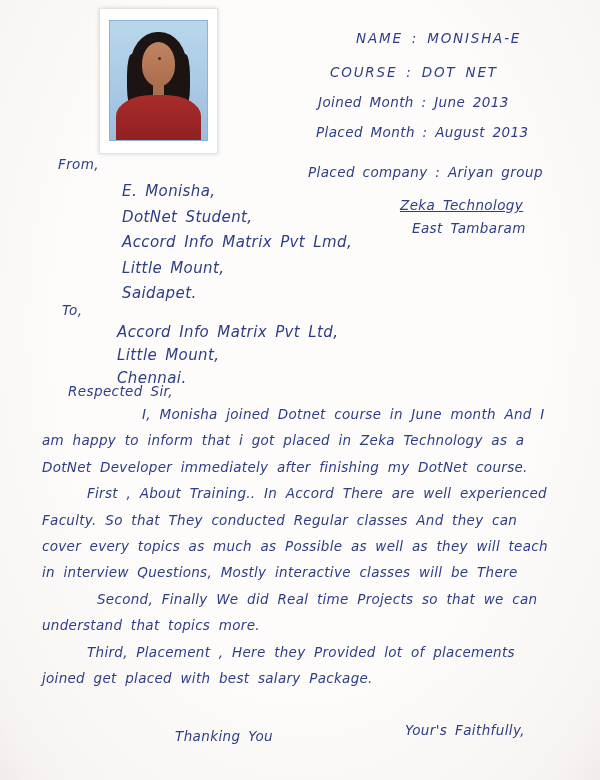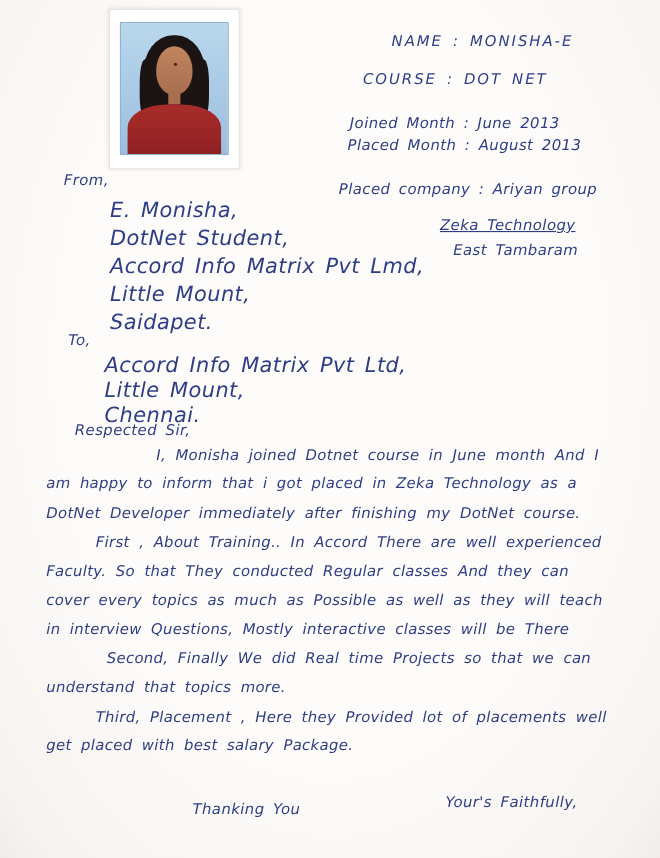--- a/index.html
+++ b/index.html
@@ -43,34 +43,34 @@
   .neck { position:absolute; top:52%; left:44%; width:12%; height:10%; background:#a96e4e; }
   .torso {
     position:absolute; bottom:-4%; left:6%; width:88%; height:42%;
     background:linear-gradient(180deg,#a82c2a 0%, #8e1f22 100%);
     border-radius:42% 42% 6% 6%;
   }
 
   
   #name-line        { left:356px; top:30px; }
   #course-line      { left:330px; top:64px; }
-  #joined-line      { left:318px; top:104px; }
+  #joined-line      { left:318px; top:94px; }
   #placed-month-line{ left:316px; top:124px; }
   #placed-company-line  { left:308px; top:164px;text-align:right; }
   #placed-company-line2 { left:400px; top:197px;text-decoration:underline; }
   #placed-company-line3 { left:412px; top:220px; }
 
   
   #from-label { left:58px; top:156px; }
   .from-lines { position:absolute; left:100px; top:179px; }
   .from-lines .bline { height:25.6px; line-height:25.6px; }
   #to-label { left:62px; top:302px; }
   .to-lines { position:absolute; left:95px; top:321px; }
   .to-lines .bline { height:23px; line-height:23px; }
-  .bline { font-size:19px; letter-spacing:.4px; word-spacing:3px; white-space:nowrap; }
+  .bline { font-size:15px; letter-spacing:.4px; word-spacing:3px; white-space:nowrap;margin-left:22px; }
   #salutation { left:68px; top:383px; }
 
   
   .body-text {
     position:absolute; left:42px; top:401px; width:510px;
     font-size:13.5px; line-height:26.4px;
     letter-spacing:.3px; word-spacing:4px;
     text-align:left;
   }
   .body-text p { margin:0; }
@@ -121,18 +121,18 @@
   <div class="bline">Little Mount,</div>
   <div class="bline">Chennai.</div>
 </div>
 
 <div class="line" id="salutation">Respected Sir,</div>
 
 <div class="body-text">
   <p class="indent-lg">I, Monisha joined Dotnet course in June month And I am happy to inform that i got placed in Zeka Technology as a DotNet Developer immediately after finishing my DotNet course.</p>
   <p class="indent-sm">First , About Training.. In Accord There are well experienced Faculty. So that They conducted Regular classes And they can cover every topics as much as Possible as well as they will teach in interview Questions, Mostly interactive classes will be There</p>
   <p class="indent-md">Second, Finally We did Real time Projects so that we can understand that topics more.</p>
-  <p class="indent-sm">Third, Placement , Here they Provided lot of placements well get placed with best salary Package.</p>
+  <p class="indent-sm">Third, Placement , Here they Provided lot of placements joined get placed with best salary Package.</p>
 </div>
 
 <div class="line" id="thanks">Thanking You</div>
 <div class="line" id="valediction">Your's Faithfully,</div>
 <div class="line" id="signature">Monika</div>
 
 </body></html>

